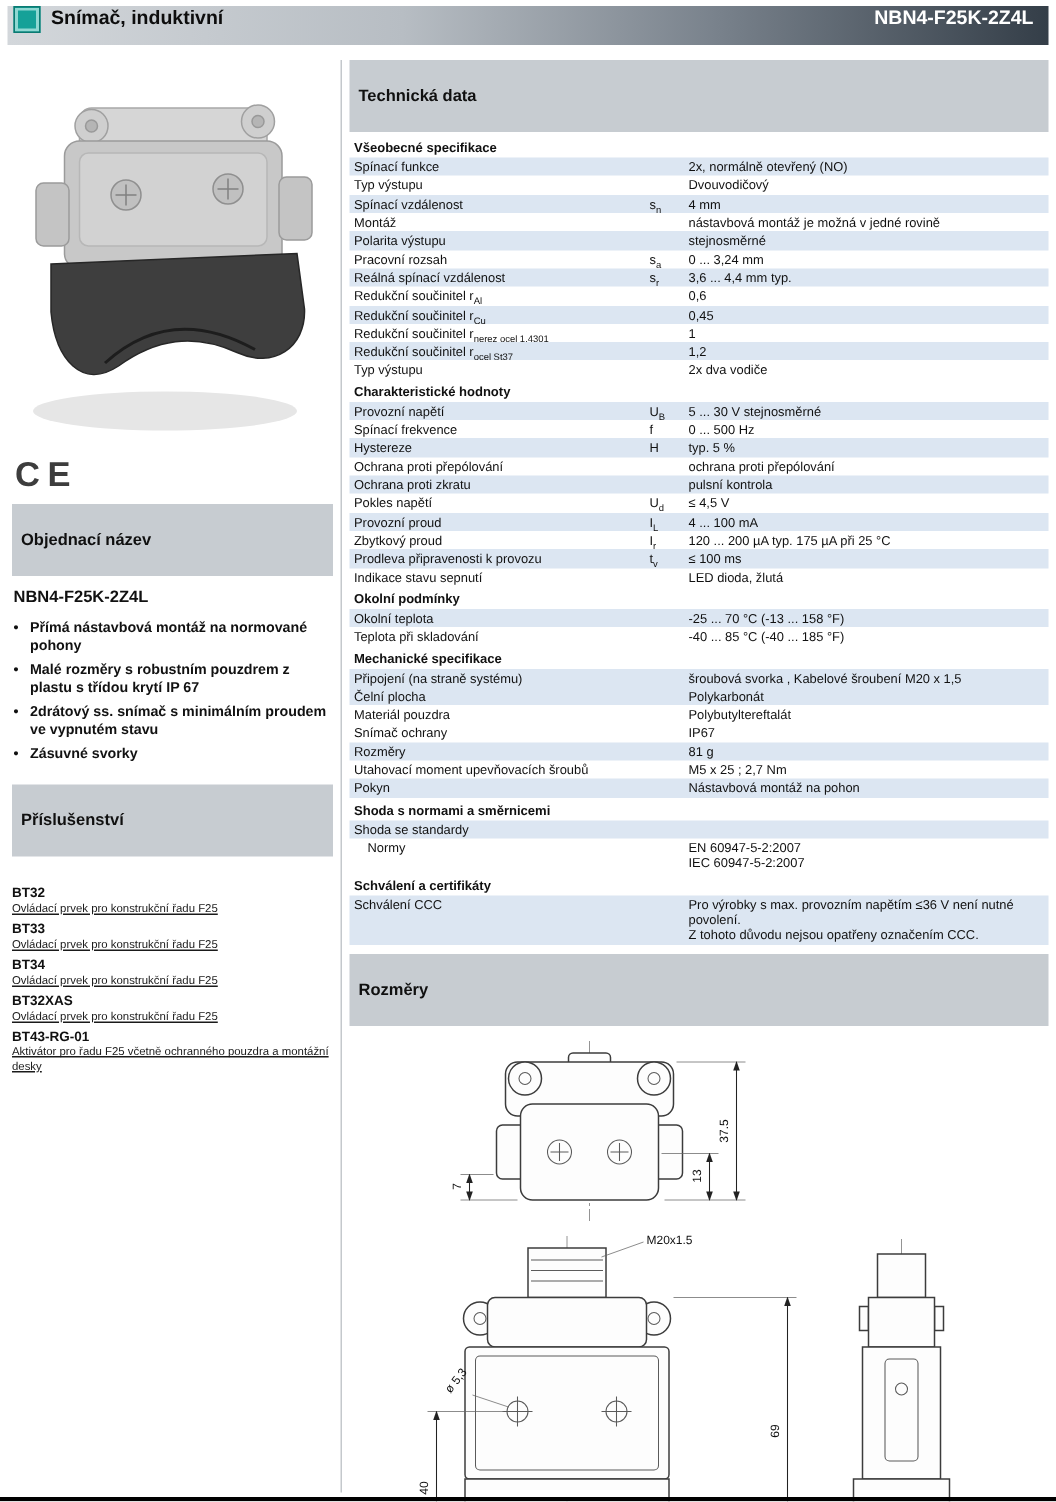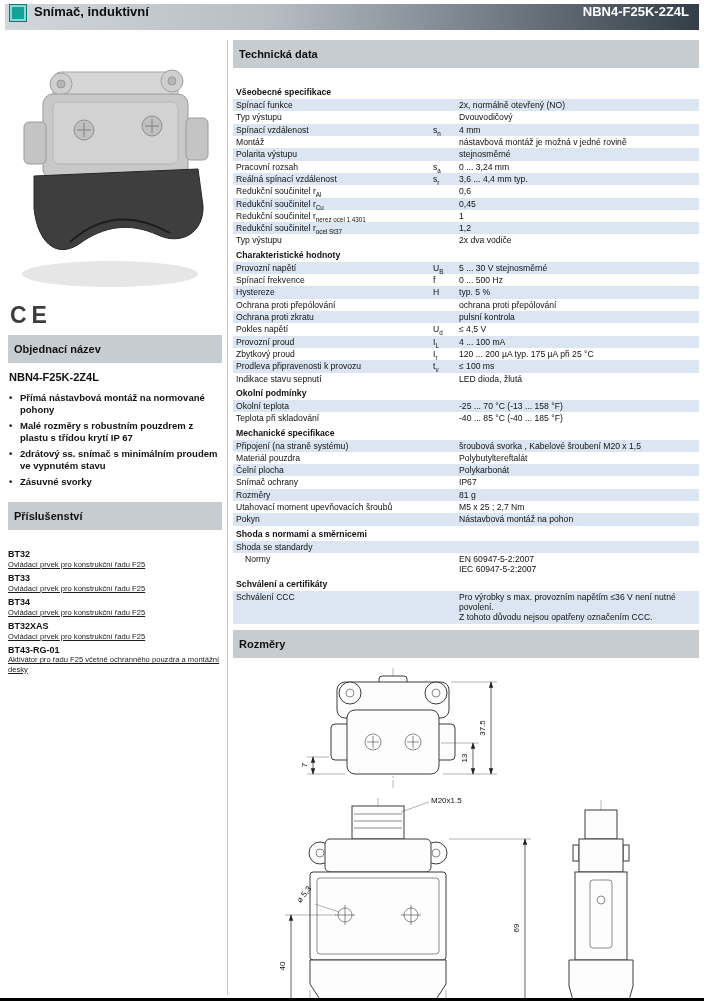--- a/index.html
+++ b/index.html
@@ -13,33 +13,33 @@
   .hdr-title { font-weight:bold; font-size:13px; color:#0d0d0d; }
   .hdr-part { margin-left:auto; padding-right:10px; font-weight:bold; font-size:13px; color:#ffffff; }
 
   .col-divider { position:absolute; left:227px; top:40px; bottom:6px; width:1px; background:#c4c8cc; }
   .bottom-rule { position:absolute; left:0; right:0; bottom:0; height:3px; background:#000; }
 
   
   .left-col { position:absolute; left:8px; top:56px; width:214px; }
   .photo { width:214px; height:240px; }
   .ce { font-size:23px; font-weight:600; color:#3d3d3d; letter-spacing:5px; margin:2px 0 6px 2px; }
-  .section-bar { background:#c7ccd1; font-weight:bold; font-size:11px; padding:8px 6px; color:#101010; }
+  .section-bar { background:#c7ccd1; font-weight:bold; font-size:11px; padding:18px 6px; color:#101010; }
   .order-code { font-weight:bold; font-size:11px; margin:8px 0 9px 1px; }
   .features { list-style:none; margin:0 0 14px 1px; }
   .features li { position:relative; padding-left:11px; font-weight:bold; font-size:9.5px; line-height:1.22; margin-bottom:5px; }
   .features li::before { content:"•"; position:absolute; left:0; top:0; }
   .acc-list { margin-top:19px; }
   .acc-item { margin-bottom:4px; }
   .acc-code { font-weight:bold; font-size:9px; line-height:1.2; }
   .acc-desc { font-size:7.6px; line-height:1.2; color:#1a1a1a;text-decoration:underline; }
 
   
   .right-col { position:absolute; left:233px; top:40px; width:466px; }
-  .tech-table { margin-top:16px; }
+  .tech-table { margin-top:2px; }
   .t-section { font-weight:bold; font-size:8.7px; padding:3px 3px 2px; }
   .t-row { display:flex; padding:1px 3px; font-size:8.6px; line-height:1.2; }
   .t-row.shaded { background:#dce6f2; }
   .c-label { width:197px; padding-right:4px; }
   .c-label.ind { padding-left:9px; }
   .c-sym { width:26px; }
   .c-val { flex:1; }
   sub { font-size:6.3px; line-height:0; }
   .dims-wrap { margin-top:6px; }
   .drawings { margin-top:2px; }
@@ -294,32 +294,32 @@
           </div>
         </div>
         <div class="t-section">Mechanické specifikace</div>
         <div class="t-row shaded">
           <div class="c-label">Připojení (na straně systému)</div>
           <div class="c-sym"></div>
           <div class="c-val">
             <div>šroubová svorka , Kabelové šroubení M20 x 1,5</div>
           </div>
         </div>
+        <div class="t-row shaded">
+          <div class="c-label">Čelní plocha</div>
+          <div class="c-sym"></div>
+          <div class="c-val">
+            <div>Polykarbonát</div>
+          </div>
+        </div>
         <div class="t-row">
           <div class="c-label">Materiál pouzdra</div>
           <div class="c-sym"></div>
           <div class="c-val">
             <div>Polybutyltereftalát</div>
-          </div>
-        </div>
-        <div class="t-row shaded">
-          <div class="c-label">Čelní plocha</div>
-          <div class="c-sym"></div>
-          <div class="c-val">
-            <div>Polykarbonát</div>
           </div>
         </div>
         <div class="t-row">
           <div class="c-label">Snímač ochrany</div>
           <div class="c-sym"></div>
           <div class="c-val">
             <div>IP67</div>
           </div>
         </div>
         <div class="t-row shaded">

